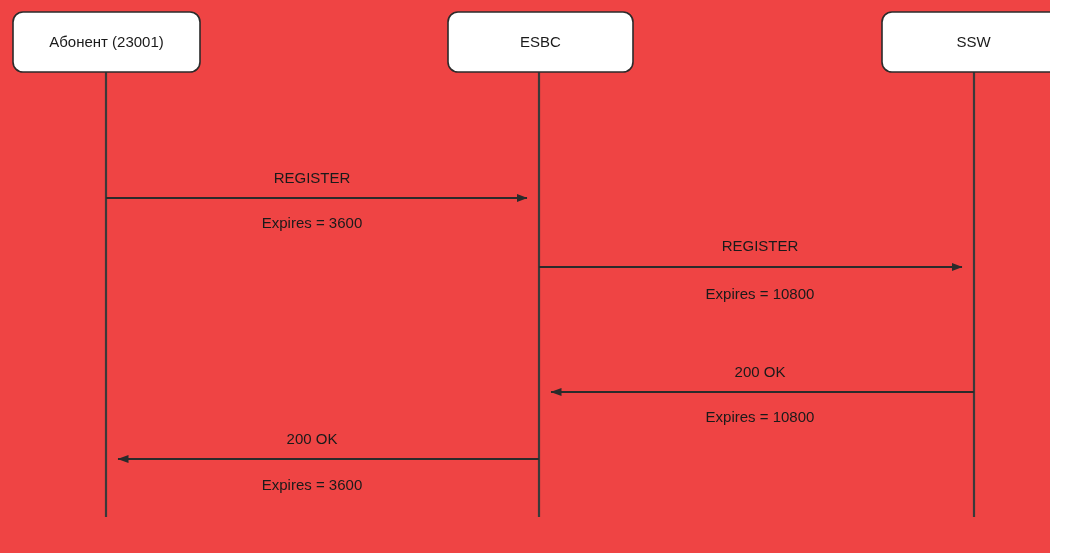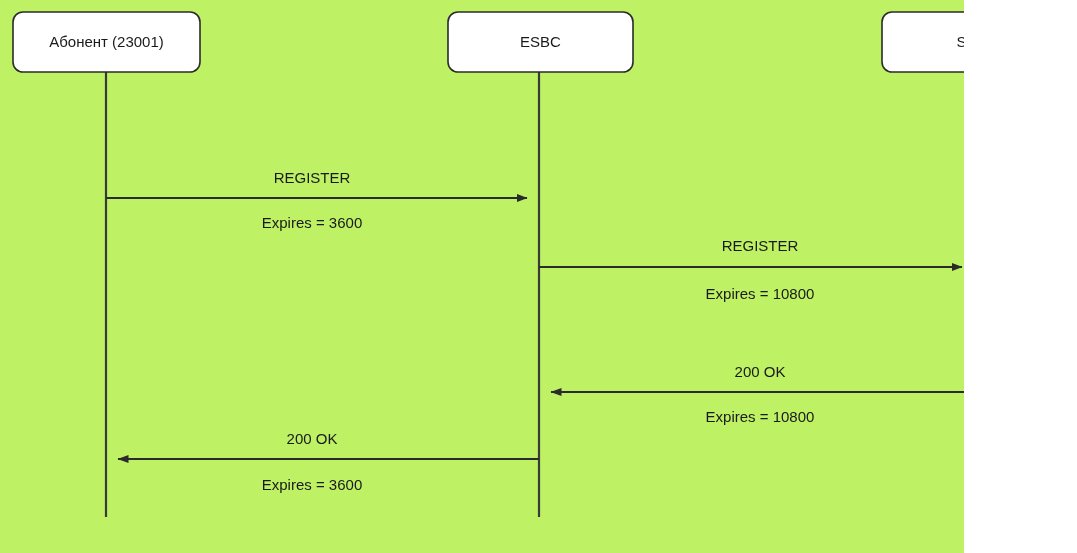--- a/index.html
+++ b/index.html
@@ -6,23 +6,23 @@
   html, body {
     margin: 0;
     padding: 0;
     background: #ffffff;
   }
   body {
     font-family: "Liberation Sans", "DejaVu Sans", sans-serif;
   }
   #canvas {
     position: relative;
-    width: 964px;
+    width: 1050px;
     height: 553px;
-    background: #bef264;
+    background: #ef4444;
     overflow: hidden;
   }
   svg.diagram {
     position: absolute;
     top: 0;
     left: 0;
     width: 1077px;
     height: 553px;
     display: block;
   }

